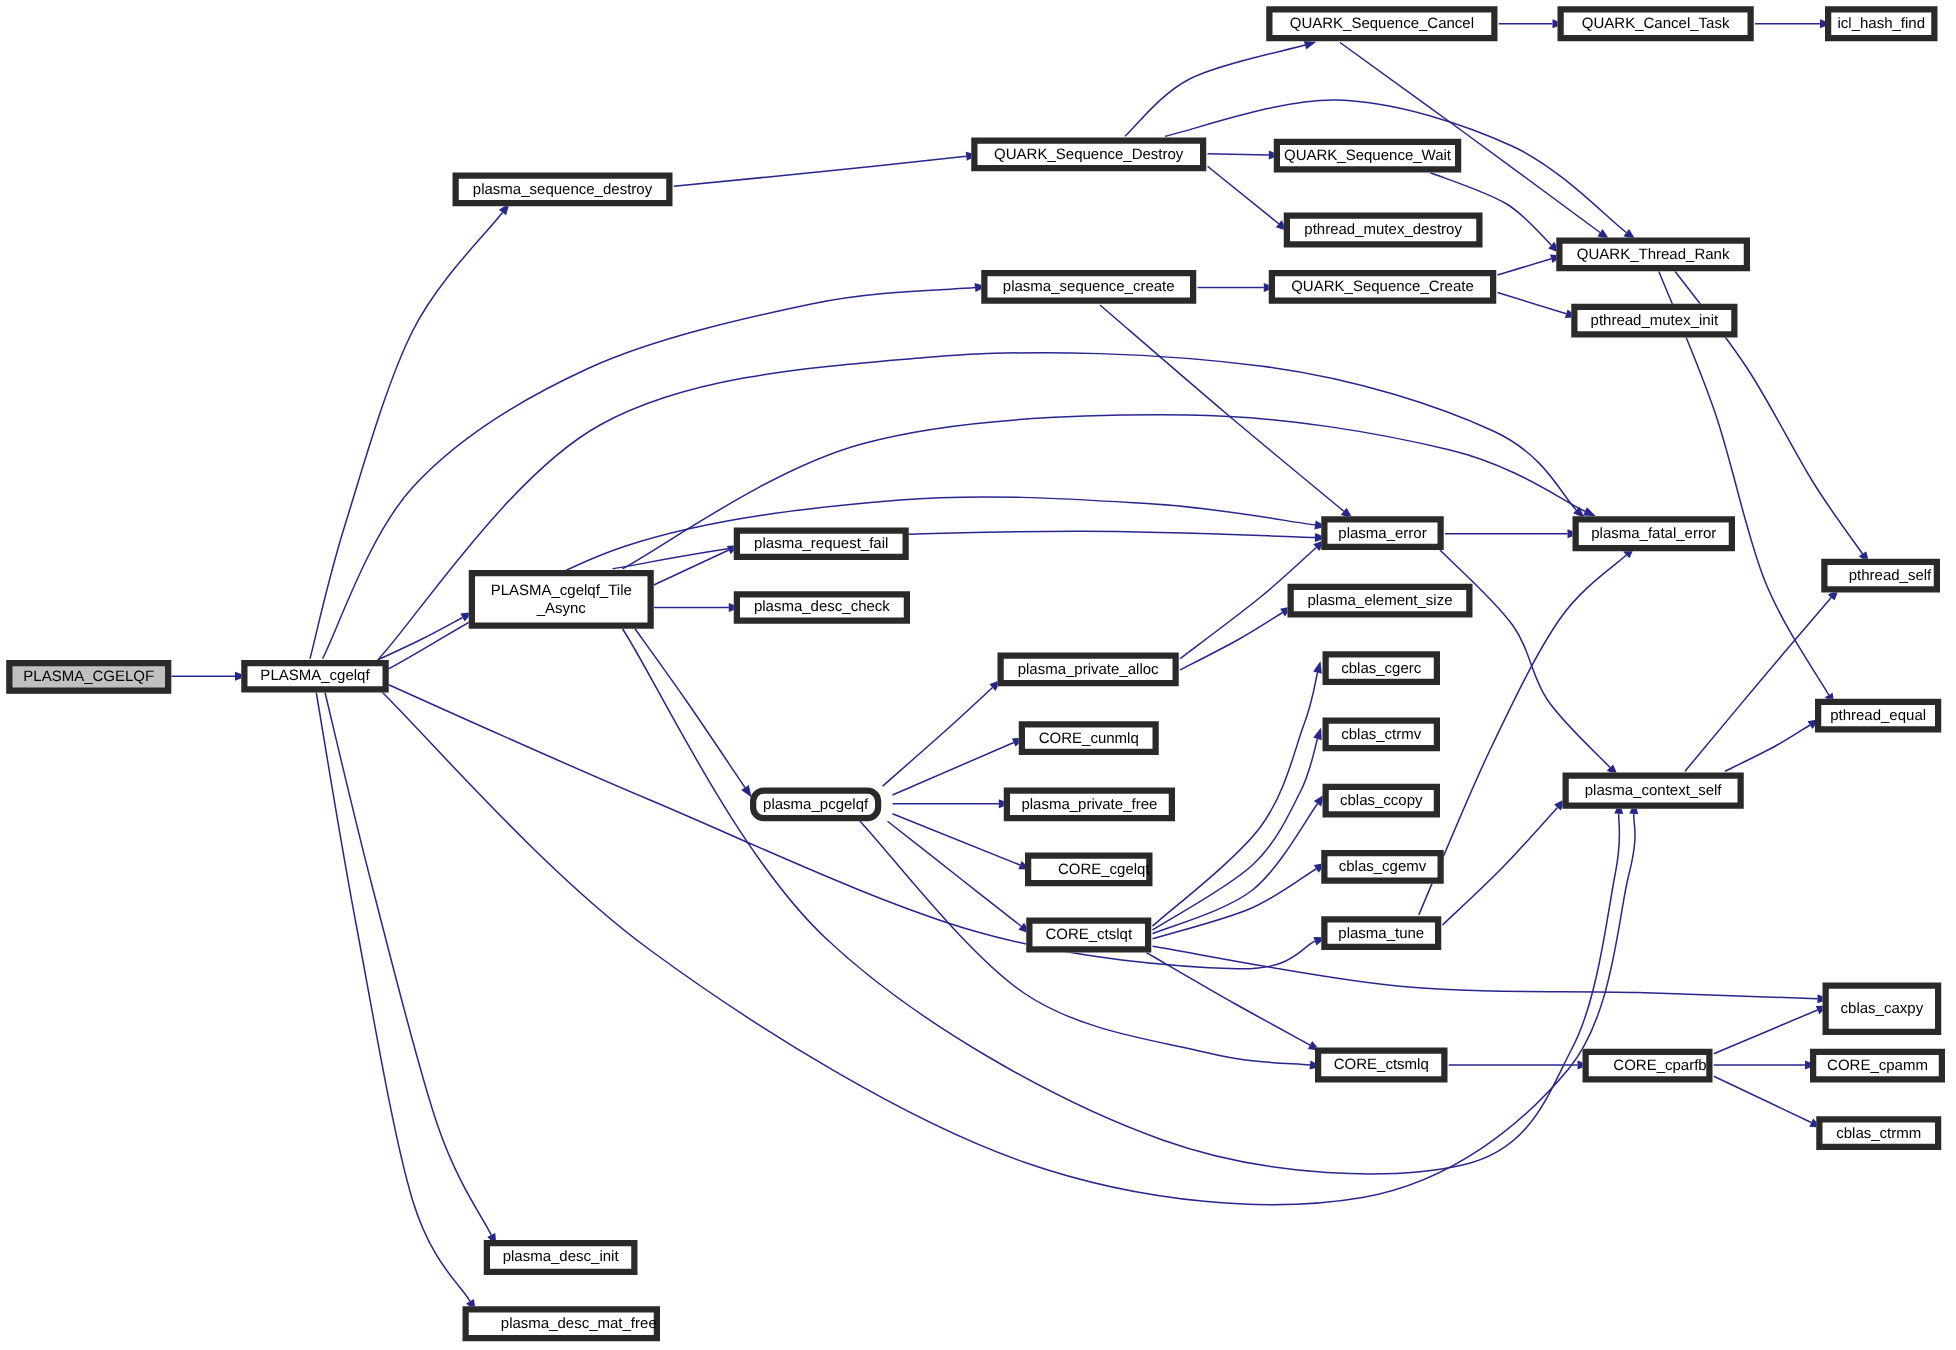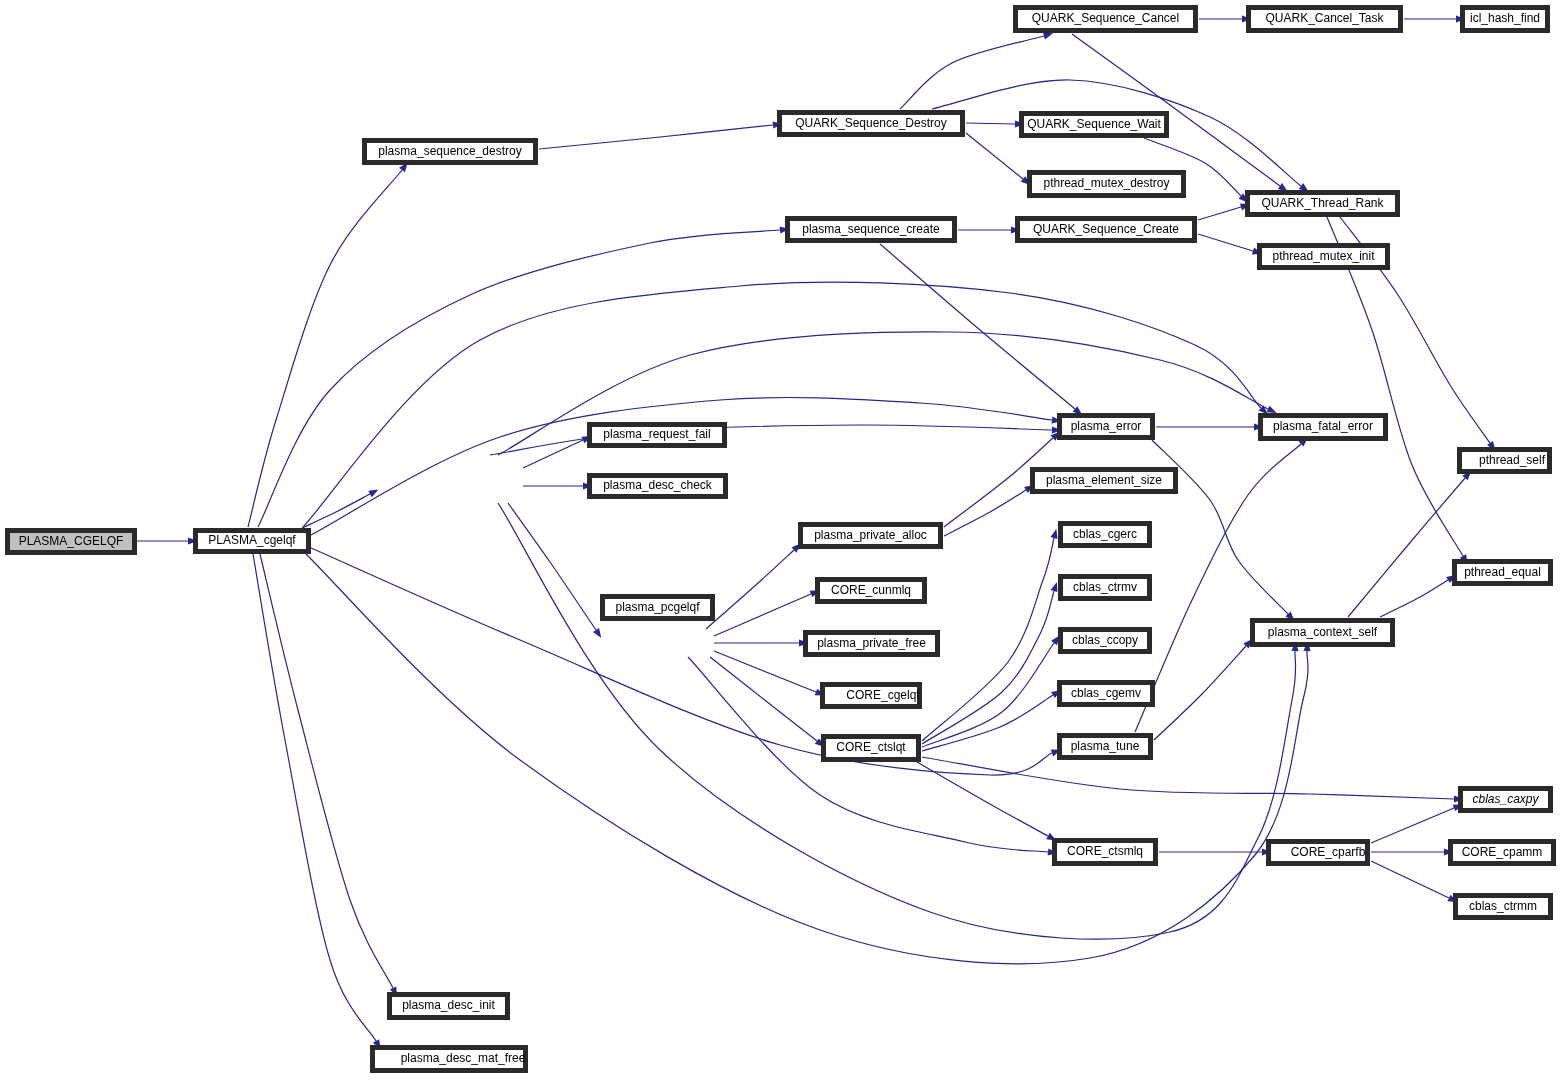--- a/index.html
+++ b/index.html
@@ -148,39 +148,41 @@
     <div class="node" style="left: 777px; top: 110px; width: 188px; height: 27px; background: rgb(255, 255, 255); border-color: rgb(42, 42, 42); color: rgb(0, 0, 0);">QUARK_Sequence_Destroy</div>
     <div class="node" style="left: 1013px; top: 5px; width: 185px; height: 28px; background: rgb(255, 255, 255); border-color: rgb(42, 42, 42); color: rgb(0, 0, 0);">QUARK_Sequence_Cancel</div>
     <div class="node" style="left: 1246px; top: 5px; width: 157px; height: 28px; background: rgb(255, 255, 255); border-color: rgb(42, 42, 42); color: rgb(0, 0, 0);">QUARK_Cancel_Task</div>
     <div class="node" style="left: 1460px; top: 5px; width: 90px; height: 28px; background: rgb(255, 255, 255); border-color: rgb(42, 42, 42); color: rgb(0, 0, 0);">icl_hash_find</div>
     <div class="node" style="left: 1019px; top: 111px; width: 150px; height: 27px; background: rgb(255, 255, 255); border-color: rgb(42, 42, 42); color: rgb(0, 0, 0);">QUARK_Sequence_Wait</div>
     <div class="node" style="left: 1027px; top: 170px; width: 159px; height: 28px; background: rgb(255, 255, 255); border-color: rgb(42, 42, 42); color: rgb(0, 0, 0);">pthread_mutex_destroy</div>
     <div class="node" style="left: 785px; top: 216px; width: 172px; height: 27px; background: rgb(255, 255, 255); border-color: rgb(42, 42, 42); color: rgb(0, 0, 0);">plasma_sequence_create</div>
     <div class="node" style="left: 1015px; top: 216px; width: 182px; height: 27px; background: rgb(255, 255, 255); border-color: rgb(42, 42, 42); color: rgb(0, 0, 0);">QUARK_Sequence_Create</div>
     <div class="node" style="left: 1245px; top: 190px; width: 155px; height: 27px; background: rgb(255, 255, 255); border-color: rgb(42, 42, 42); color: rgb(0, 0, 0);">QUARK_Thread_Rank</div>
     <div class="node" style="left: 1257px; top: 243px; width: 133px; height: 27px; background: rgb(255, 255, 255); border-color: rgb(42, 42, 42); color: rgb(0, 0, 0);">pthread_mutex_init</div>
+    <div class="node" style="left: 375px; top: 456px; width: 148px; height: 47px; background: rgb(255, 255, 255); border-color: rgb(42, 42, 42); color: rgb(0, 0, 0);">PLASMA_cgelqf_Tile
+_Async</div>
     <div class="node" style="left: 587px; top: 422px; width: 140px; height: 26px; background: rgb(255, 255, 255); border-color: rgb(42, 42, 42); color: rgb(0, 0, 0);">plasma_request_fail</div>
     <div class="node" style="left: 587px; top: 473px; width: 141px; height: 26px; background: rgb(255, 255, 255); border-color: rgb(42, 42, 42); color: rgb(0, 0, 0);">plasma_desc_check</div>
     <div class="node" style="left: 1057px; top: 413px; width: 98px; height: 27px; background: rgb(255, 255, 255); border-color: rgb(42, 42, 42); color: rgb(0, 0, 0);">plasma_error</div>
     <div class="node" style="left: 1258px; top: 413px; width: 130px; height: 28px; background: rgb(255, 255, 255); border-color: rgb(42, 42, 42); color: rgb(0, 0, 0);">plasma_fatal_error</div>
     <div class="node" style="left: 1030px; top: 467px; width: 148px; height: 27px; background: rgb(255, 255, 255); border-color: rgb(42, 42, 42); color: rgb(0, 0, 0);">plasma_element_size</div>
     <div class="node" style="left: 798px; top: 522px; width: 145px; height: 27px; background: rgb(255, 255, 255); border-color: rgb(42, 42, 42); color: rgb(0, 0, 0);">plasma_private_alloc</div>
     <div class="node" style="left: 1058px; top: 521px; width: 94px; height: 27px; background: rgb(255, 255, 255); border-color: rgb(42, 42, 42); color: rgb(0, 0, 0);">cblas_cgerc</div>
     <div class="node" style="left: 1058px; top: 574px; width: 94px; height: 27px; background: rgb(255, 255, 255); border-color: rgb(42, 42, 42); color: rgb(0, 0, 0);">cblas_ctrmv</div>
     <div class="node" style="left: 1058px; top: 627px; width: 94px; height: 27px; background: rgb(255, 255, 255); border-color: rgb(42, 42, 42); color: rgb(0, 0, 0);">cblas_ccopy</div>
     <div class="node" style="left: 1057px; top: 680px; width: 98px; height: 27px; background: rgb(255, 255, 255); border-color: rgb(42, 42, 42); color: rgb(0, 0, 0);">cblas_cgemv</div>
     <div class="node" style="left: 1057px; top: 733px; width: 96px; height: 27px; background: rgb(255, 255, 255); border-color: rgb(42, 42, 42); color: rgb(0, 0, 0);">plasma_tune</div>
     <div class="node" style="left: 815px; top: 577px; width: 112px; height: 27px; background: rgb(255, 255, 255); border-color: rgb(42, 42, 42); color: rgb(0, 0, 0);">CORE_cunmlq</div>
-    <div class="node" style="left: 600px; top: 594px; width: 115px; height: 27px; background: rgb(255, 255, 255); border-color: rgb(42, 42, 42); color: rgb(0, 0, 0);">plasma_pcgelqf</div>
+    <div class="node" style="left: 600px; top: 630px; width: 105px; height: 27px; background: rgb(255, 255, 255); border-color: rgb(42, 42, 42); color: rgb(0, 0, 0); border-radius: 11px;">plasma_pcgelqf</div>
     <div class="node" style="left: 803px; top: 630px; width: 137px; height: 27px; background: rgb(255, 255, 255); border-color: rgb(42, 42, 42); color: rgb(0, 0, 0);">plasma_private_free</div>
     <div class="node" style="left: 820px; top: 682px; width: 102px; height: 27px; background: rgb(255, 255, 255); border-color: rgb(42, 42, 42); color: rgb(0, 0, 0); padding-left: 24px;">CORE_cgelqt</div>
     <div class="node" style="left: 821px; top: 734px; width: 100px; height: 28px; background: rgb(255, 255, 255); border-color: rgb(42, 42, 42); color: rgb(0, 0, 0);">CORE_ctslqt</div>
     <div class="node" style="left: 1250px; top: 618px; width: 145px; height: 29px; background: rgb(255, 255, 255); border-color: rgb(42, 42, 42); color: rgb(0, 0, 0);">plasma_context_self</div>
     <div class="node" style="left: 1457px; top: 447px; width: 95px; height: 27px; background: rgb(255, 255, 255); border-color: rgb(42, 42, 42); color: rgb(0, 0, 0); padding-left: 15px;">pthread_self</div>
     <div class="node" style="left: 1452px; top: 559px; width: 101px; height: 27px; background: rgb(255, 255, 255); border-color: rgb(42, 42, 42); color: rgb(0, 0, 0);">pthread_equal</div>
     <div class="node" style="left: 1052px; top: 838px; width: 106px; height: 28px; background: rgb(255, 255, 255); border-color: rgb(42, 42, 42); color: rgb(0, 0, 0);">CORE_ctsmlq</div>
     <div class="node" style="left: 1266px; top: 839px; width: 104px; height: 27px; background: rgb(255, 255, 255); border-color: rgb(42, 42, 42); color: rgb(0, 0, 0); padding-left: 20px;">CORE_cparfb</div>
-    <div class="node" style="left: 1458px; top: 786px; width: 95px; height: 27px; background: rgb(255, 255, 255); border-color: rgb(42, 42, 42); color: rgb(0, 0, 0); font-style: italic;">cblas_caxpy</div>
+    <div class="node" style="left: 1458px; top: 786px; width: 95px; height: 42px; background: rgb(255, 255, 255); border-color: rgb(42, 42, 42); color: rgb(0, 0, 0);">cblas_caxpy</div>
     <div class="node" style="left: 1448px; top: 839px; width: 108px; height: 27px; background: rgb(255, 255, 255); border-color: rgb(42, 42, 42); color: rgb(0, 0, 0);">CORE_cpamm</div>
     <div class="node" style="left: 1453px; top: 893px; width: 100px; height: 27px; background: rgb(255, 255, 255); border-color: rgb(42, 42, 42); color: rgb(0, 0, 0);">cblas_ctrmm</div>
     <div class="node" style="left: 387px; top: 992px; width: 123px; height: 28px; background: rgb(255, 255, 255); border-color: rgb(42, 42, 42); color: rgb(0, 0, 0);">plasma_desc_init</div>
     <div class="node" style="left: 370px; top: 1045px; width: 158px; height: 28px; background: rgb(255, 255, 255); border-color: rgb(42, 42, 42); color: rgb(0, 0, 0); padding-left: 28px;">plasma_desc_mat_free</div>
   </div>
 
 </body></html>

